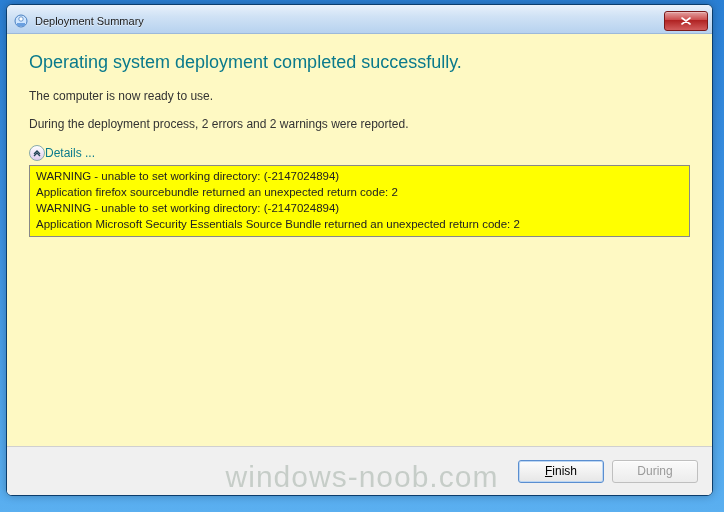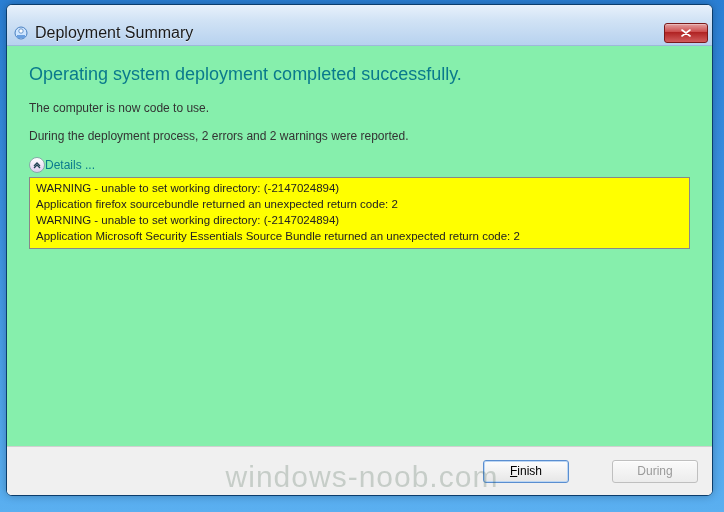--- a/index.html
+++ b/index.html
@@ -29,22 +29,22 @@
     background: #fff;
     display: flex;
     flex-direction: column;
   }
   .titlebar {
     height: 24px;
     background: linear-gradient(180deg, #e8f1fb 0%, #d0e2f5 40%, #b7d2ef 100%);
     border-bottom: 1px solid #9db9d9;
     display: flex;
     align-items: center;
-    padding: 16px 4px 0 6px;
-    font-size: 16px;
+    padding: 4px 4px 0 6px;
+    font-size: 11px;
     color: #1a1a1a;
   }
   .titlebar .title-icon {
     width: 16px;
     height: 16px;
     margin-right: 6px;
     display: inline-flex;
     align-items: center;
     justify-content: center;
   }
@@ -69,21 +69,21 @@
   }
   .close-btn svg { display:block; }
   .content-wrap {
     flex: 1;
     display: flex;
     flex-direction: column;
     background: #fff;
   }
   .yellow-panel {
     flex: 1;
-    background: #86efac;
+    background: #fef9c3;
     margin: 0;
     padding: 14px 22px 10px 22px;
     overflow: hidden;
     font-size: 12px;
     color: #333;
   }
   .headline {
     color: #0a7a8c;
     font-size: 18px;
     margin: 4px 0 16px 0;
@@ -143,21 +143,20 @@
     font-family: inherit;
     border: 1px solid #8a8a8a;
     border-radius: 3px;
     background: linear-gradient(180deg, #fdfdfd, #e6e6e6);
     box-shadow: inset 0 1px 0 rgba(255,255,255,.7);
     cursor: pointer;
     padding: 0 12px;
     display: inline-flex;
     align-items: center;
     justify-content: center;
-    margin-left: 35px;
   }
   .btn.default {
     border-color: #5a8ed0;
     box-shadow: 0 0 0 1px #bcd6f3 inset, inset 0 1px 0 rgba(255,255,255,.7);
   }
   .btn[disabled] {
     color: #9a9a9a;
     cursor: default;
     border-color: #bfbfbf;
     background: linear-gradient(180deg, #fafafa, #ececec);
@@ -196,21 +195,21 @@
           <path d="M1 1 L9 7 M9 1 L1 7" stroke="#fff" stroke-width="1.6" stroke-linecap="round"></path>
         </svg>
       </div>
     </div>
 
     <div class="content-wrap">
       <div class="yellow-panel">
 
         <div class="headline">Operating system deployment completed successfully.</div>
 
-        <p class="subtext">The computer is now code to use.</p>
+        <p class="subtext">The computer is now ready to use.</p>
         <p class="subtext">During the deployment process, 2 errors and 2 warnings were reported.</p>
 
         <div class="details-toggle">
           <span class="chev">
             <svg width="8" height="8" viewBox="0 0 8 8">
                 <path d="M1 5 L4 2 L7 5" fill="none" stroke="#245" stroke-width="1.3"></path>
                 <path d="M1 7 L4 4 L7 7" fill="none" stroke="#245" stroke-width="1.3"></path>
               </svg>
           </span>
           <span>Details ...</span>

